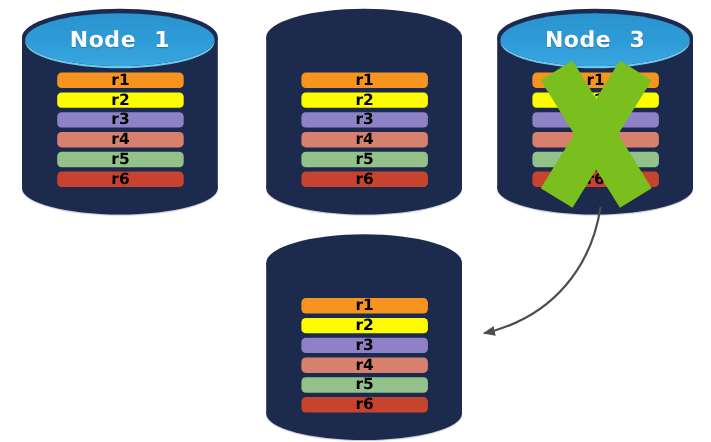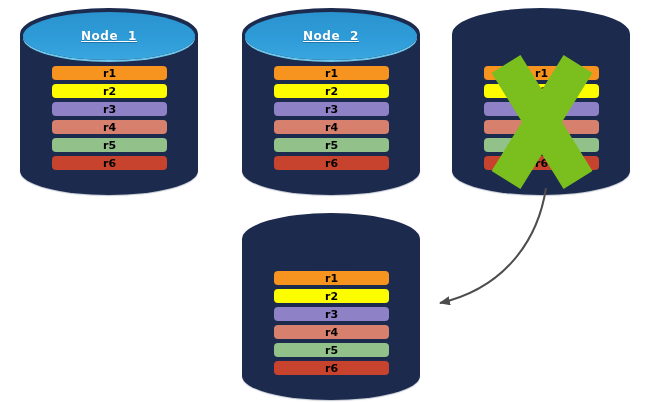--- a/index.html
+++ b/index.html
@@ -28,30 +28,30 @@
     border-radius:50%; background:var(--body);
   }
   .cyl-top-face {
     position:absolute; left:3px; top:4px; width:172px; height:48px;
     border-radius:50%;
     background:linear-gradient(180deg,#2a93cf 0%, var(--top) 55%, #3aa6e0 100%);
     box-shadow:0 2px 0 var(--top-edge);
     display:flex; align-items:center; justify-content:center;
   }
   .node-label {
-    color:#ffffff; font-weight:bold; font-size:12px; letter-spacing:0.5px;
-    word-spacing:0.45em; text-shadow:0 1px 1px rgba(0,40,70,0.35);text-decoration:underline;
+    color:#ffffff; font-weight:bold; font-size:20px; letter-spacing:0.5px;
+    word-spacing:0.45em; text-shadow:0 1px 1px rgba(0,40,70,0.35);
   }
   .records { position:absolute; left:32px; top:58px; width:115px; }
   .record {
     height:14px; border-radius:4px; margin-bottom:4px;
     display:flex; align-items:center; justify-content:center;
   }
   .record-label {
-    font-size:11px; font-weight:bold; color:#000; line-height:1;
+    font-size:14px; font-weight:bold; color:#000; line-height:1;
   }
   .fail-x {
     position:absolute; left:36px; top:44px; width:108px; height:140px;
     overflow:visible; display:none;
   }
   .node.failed .fail-x { display:block; }
   .arrow-svg {
     position:absolute; left:0; top:0; width:646px; height:402px;
     pointer-events:none;
   }
@@ -87,23 +87,20 @@
         <div class="record" style="background: rgb(200, 67, 46);">
           <span class="record-label">r6</span>
         </div>
       </div>
 
     </div>
     <div class="node pos-1">
       <div class="cyl-body"></div>
       <div class="cyl-bottom"></div>
       <div class="cyl-top-rim"></div>
-      <div class="cyl-top-face">
-        <span class="node-label">Node 2</span>
-      </div>
       <div class="records">
         <div class="record" style="background: rgb(247, 148, 32);">
           <span class="record-label">r1</span>
         </div>
         <div class="record" style="background: rgb(253, 253, 0);">
           <span class="record-label">r2</span>
         </div>
         <div class="record" style="background: rgb(143, 129, 198);">
           <span class="record-label">r3</span>
         </div>
@@ -116,20 +113,23 @@
         <div class="record" style="background: rgb(200, 67, 46);">
           <span class="record-label">r6</span>
         </div>
       </div>
 
     </div>
     <div class="node pos-2 failed">
       <div class="cyl-body"></div>
       <div class="cyl-bottom"></div>
       <div class="cyl-top-rim"></div>
+      <div class="cyl-top-face">
+        <span class="node-label">Node 3</span>
+      </div>
       <div class="records">
         <div class="record" style="background: rgb(247, 148, 32);">
           <span class="record-label">r1</span>
         </div>
         <div class="record" style="background: rgb(253, 253, 0);">
           <span class="record-label">r2</span>
         </div>
         <div class="record" style="background: rgb(143, 129, 198);">
           <span class="record-label">r3</span>
         </div>

